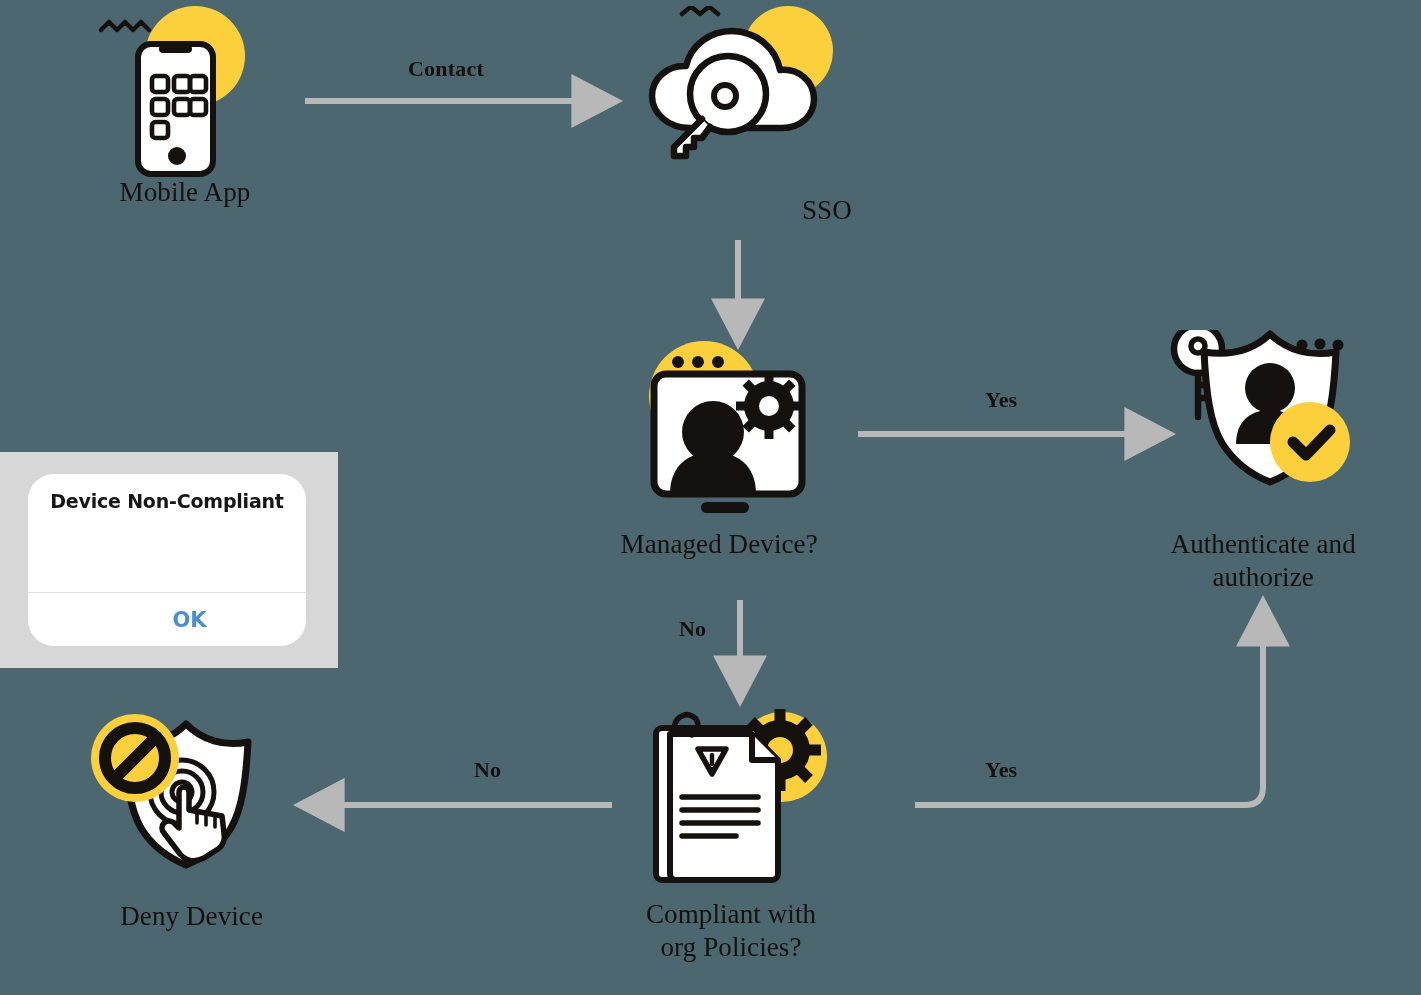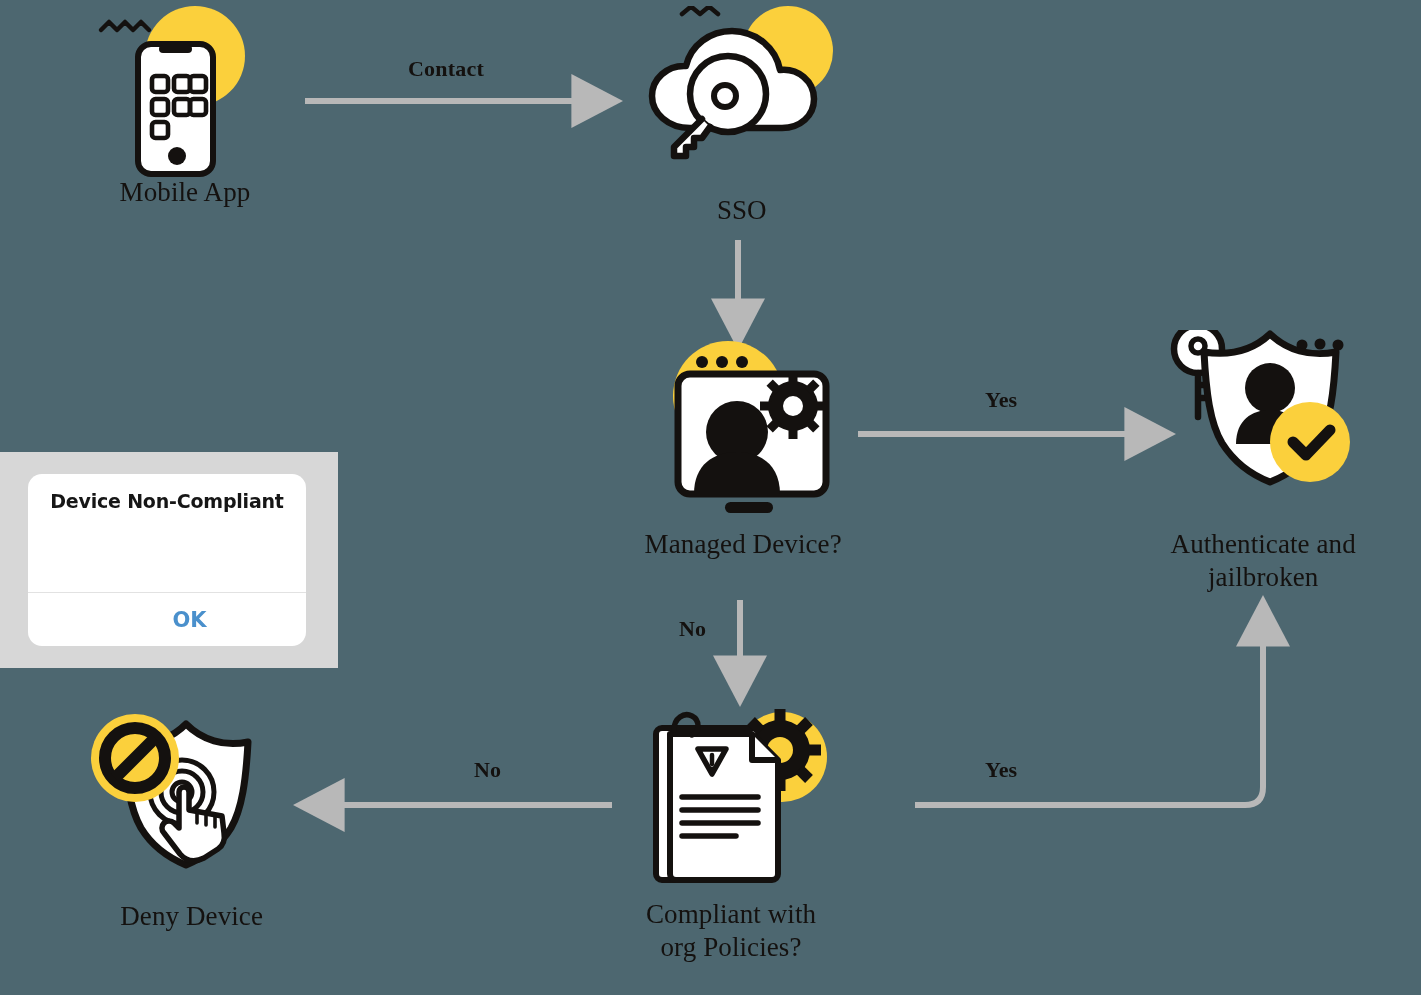--- a/index.html
+++ b/index.html
@@ -57,21 +57,21 @@
     height: 216px;
     background: #d7d7d7;
   }
   #dialog-card {
     position: absolute;
     left: 28px;
     top: 22px;
     width: 278px;
     height: 172px;
     background: #ffffff;
-    border-radius: 14px;
+    border-radius: 26px;
     box-sizing: border-box;
     display: flex;
     flex-direction: column;
   }
   #dialog-body {
     padding: 16px 14px 12px 14px;
     flex: 1;
     text-align: center;
   }
   #dialog-title {
@@ -170,24 +170,24 @@
   <svg width="215" height="185" viewBox="0 0 215 185" class="node-art">
     <circle cx="158" cy="45" r="45" fill="#fbd03c"></circle>
     <path d="M52,8 L61,0.5 L70,8 L79,0.5 L88,8" fill="none" stroke="#14110f" stroke-width="4.5" stroke-linecap="round" stroke-linejoin="round"></path>
     <path d="M60,122 C38,122 22,107 22,90 C22,73 37,59 56,60 C61,39 80,25 102,25 C126,25 146,42 150,64 C168,62 184,75 184,93 C184,110 170,122 152,122 Z" fill="#ffffff" stroke="#14110f" stroke-width="6.5" stroke-linejoin="round"></path>
     <g>
       <circle cx="98" cy="88" r="38" fill="#ffffff" stroke="#14110f" stroke-width="6.5"></circle>
       <circle cx="95" cy="90" r="11" fill="#ffffff" stroke="#14110f" stroke-width="6"></circle>
       <path d="M72,113 L44,141 L44,150 L56,150 L56,141 L64,141 L64,132 L72,132 L80,121" fill="#ffffff" stroke="#14110f" stroke-width="6.5" stroke-linejoin="round" stroke-linecap="round"></path>
     </g>
   </svg>
-  <div class="node-label" style="top:188px; width:220px; left:52%;">SSO</div>
-</div>
-
-<div class="node" style="left:640px; top:334px; width:215px; height:240px;">
+  <div class="node-label" style="top:188px; width:220px; left:52%;text-align:right;">SSO</div>
+</div>
+
+<div class="node" style="left:616px; top:334px; width:215px; height:240px;">
   <svg width="215" height="180" viewBox="0 0 215 180" class="node-art">
     <circle cx="88" cy="62" r="55" fill="#fbd03c"></circle>
     <circle cx="62" cy="28" r="6" fill="#14110f"></circle>
     <circle cx="82" cy="28" r="6" fill="#14110f"></circle>
     <circle cx="102" cy="28" r="6" fill="#14110f"></circle>
     <rect x="38" y="40" width="148" height="120" rx="12" fill="#ffffff" stroke="#14110f" stroke-width="7"></rect>
     <rect x="85" y="168" width="48" height="11" rx="5.5" fill="#14110f"></rect>
     <circle cx="97" cy="98" r="31" fill="#14110f"></circle>
     <path d="M54,160 C54,131 73,118 97,118 C121,118 140,131 140,160 Z" fill="#14110f"></path>
     <g transform="translate(153,72)">
@@ -218,21 +218,21 @@
       <circle cx="38" cy="16" r="7" fill="#ffffff" stroke="#14110f" stroke-width="5.5"></circle>
       <path d="M38,43 L38,87 M38,55 L49,55 M38,68 L49,68" fill="none" stroke="#14110f" stroke-width="6.5" stroke-linecap="round"></path>
     </g>
     <path d="M44,22 C70,26 93,20 110,4 C127,20 150,27 176,22 C174,62 170,93 158,113 C146,132 128,145 110,152 C92,145 74,132 62,113 C50,93 46,62 44,22 Z" fill="#ffffff" stroke="#14110f" stroke-width="7" stroke-linejoin="round"></path>
     <circle cx="110" cy="58" r="25" fill="#14110f"></circle>
     <path d="M76,114 C76,90 92,80 110,80 C128,80 144,90 144,114 Z" fill="#14110f"></path>
     <circle cx="150" cy="112" r="40" fill="#fbd03c"></circle>
     <path d="M133,112 L146,125 L170,100" fill="none" stroke="#14110f" stroke-width="11" stroke-linecap="round" stroke-linejoin="round"></path>
   </svg>
   <div class="node-label" style="top:198px; width:300px; left:48%;">Authenticate and
-jailbroken</div>
+authorize</div>
 </div>
 
 <div class="node" style="left:630px; top:702px; width:215px; height:290px;">
   <svg width="215" height="185" viewBox="0 0 215 185" class="node-art">
     <circle cx="152" cy="55" r="45" fill="#fbd03c"></circle>
     <rect x="26" y="26" width="112" height="152" rx="6" fill="#ffffff" stroke="#14110f" stroke-width="6"></rect>
     <g transform="translate(150,48)">
       <circle cx="0" cy="0" r="30" fill="#14110f"></circle>
       <circle cx="0" cy="0" r="13" fill="#fbd03c"></circle>
       <g fill="#14110f">

